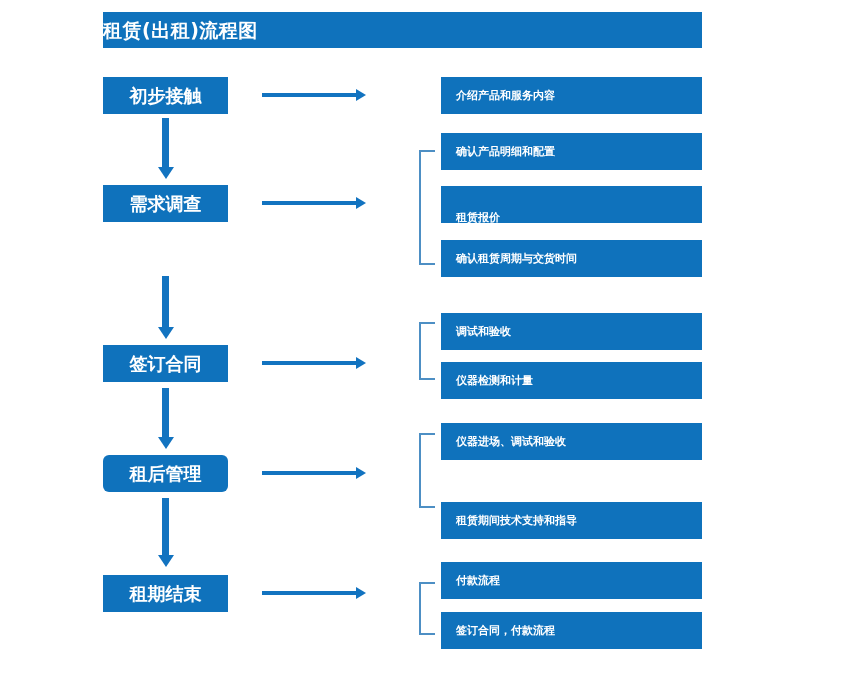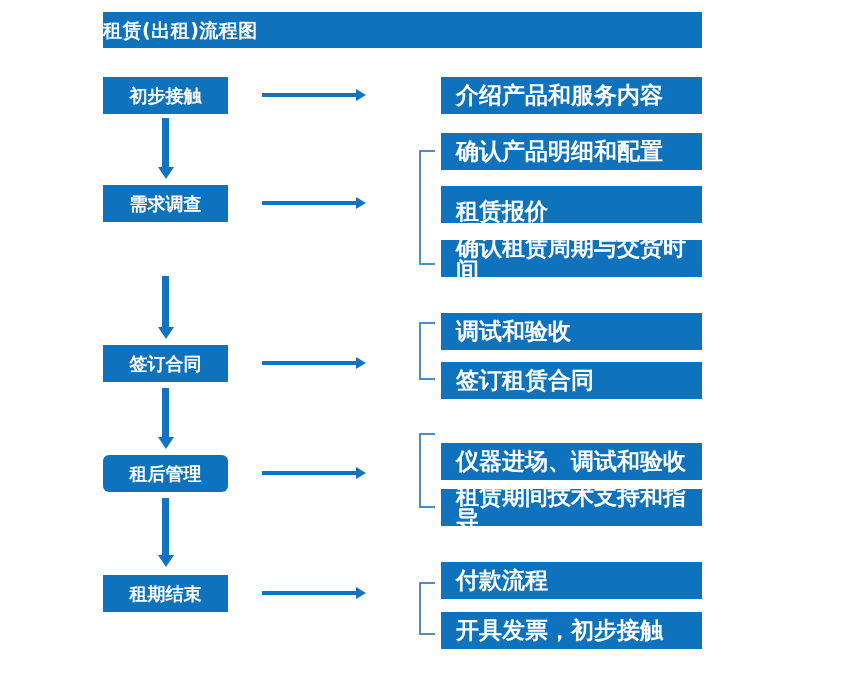--- a/index.html
+++ b/index.html
@@ -41,21 +41,21 @@
   .stage-box{
     width:125px;height:37px;
     justify-content:center;
     font-size:18px;
   }
   .detail-box{
     left:441px;
     width:261px;height:37px;
     justify-content:flex-start;
     padding-left:15px;
-    font-size:23px;
+    font-size:11px;
   }
 
   
   .v-arrow{
     position:absolute;
     width:7px;
     background:#1273c0;
   }
   .v-arrow::after{
     content:"";
@@ -157,32 +157,32 @@
 
   <div class="box detail-box" style="top:240px;">
     <span>确认租赁周期与交货时间</span>
   </div>
 
   <div class="box detail-box" style="top:313px;">
     <span>调试和验收</span>
   </div>
 
   <div class="box detail-box" style="top:362px;">
-    <span>签订租赁合同</span>
+    <span>仪器检测和计量</span>
   </div>
 
-  <div class="box detail-box" style="top:443px;">
+  <div class="box detail-box" style="top:423px;">
     <span>仪器进场、调试和验收</span>
   </div>
 
-  <div class="box detail-box" style="top:489px;">
+  <div class="box detail-box" style="top:502px;">
     <span>租赁期间技术支持和指导</span>
   </div>
 
   <div class="box detail-box" style="top:562px;">
     <span>付款流程</span>
   </div>
 
   <div class="box detail-box" style="top:612px;">
-    <span>开具发票，初步接触</span>
+    <span>签订合同，付款流程</span>
   </div>
 
 </div>
 
 </body></html>

